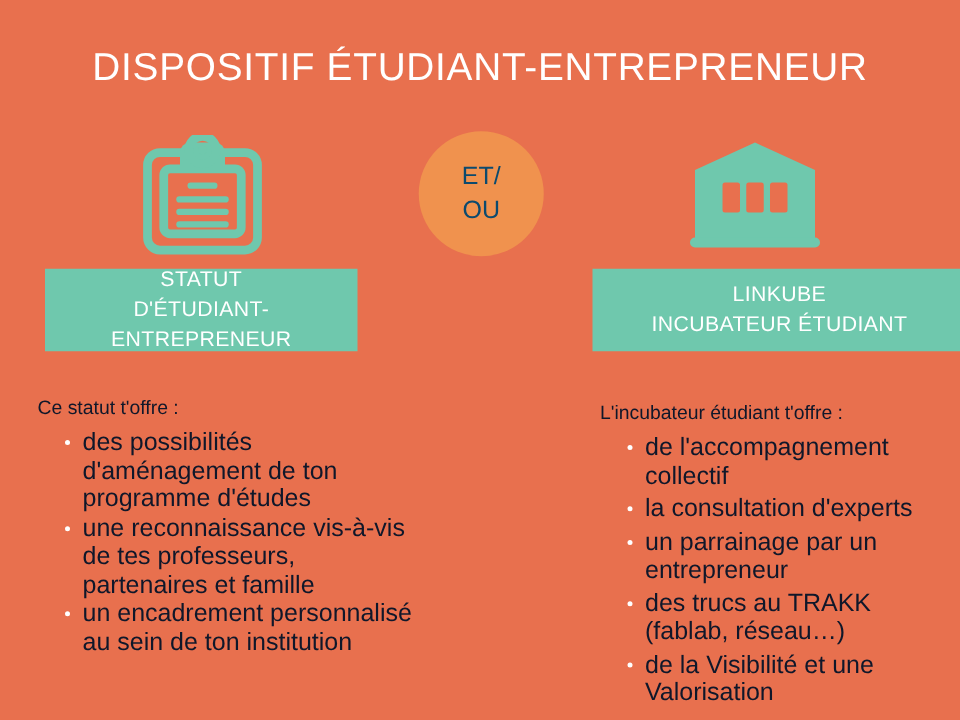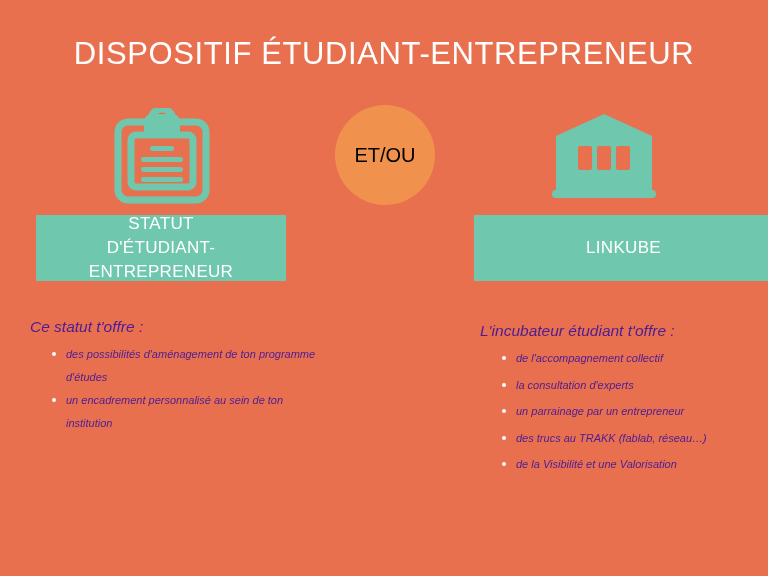--- a/index.html
+++ b/index.html
@@ -39,24 +39,24 @@
   
   .et-ou-circle {
     position: absolute;
     left: 335px;
     top: 105px;
     width: 100px;
     height: 100px;
     border-radius: 50%;
     background: #F0924E;
     display: flex;
-    flex-direction: row;
+    flex-direction: column;
     align-items: center;
     justify-content: center;
-    color: #000000;
+    color: #0c4a6e;
     font-size: 20px;
     line-height: 27px;
   }
 
   
   .icon-wrap {
     position: absolute;
   }
   .icon-clipboard {
     left: 112px;
@@ -94,22 +94,21 @@
   .banner-right {
     left: 474px;
     top: 215px;
     width: 299px;
     height: 66px;
   }
 
   
   .col {
     position: absolute;
-    color: #4c1d95;
-    font-style: italic;
+    color: #0f172a;
   }
   .col-left {
     left: 30px;
     top: 316px;
     width: 300px;
   }
   .col-right {
     left: 480px;
     top: 320px;
     width: 280px;
@@ -118,21 +117,21 @@
     font-size: 15.5px;
     line-height: 22px;
     margin: 0 0 5px 0;
   }
   ul.bullets {
     margin: 0;
     padding: 0 0 0 22px;
     list-style: none;
   }
   ul.bullets li {
-    font-size: 11px;
+    font-size: 20px;
     line-height: 22.5px;
     position: relative;
     padding-left: 14px;
     margin-bottom: 1px;
   }
   ul.bullets li::before {
     content: "";
     position: absolute;
     left: 0;
     top: 9px;
@@ -181,26 +180,28 @@
     </svg>
   </div>
 
   <div class="banner banner-left">
     <span>STATUT</span>
     <span>D'ÉTUDIANT-ENTREPRENEUR</span>
   </div>
 
   <div class="banner banner-right">
     <span>LINKUBE</span>
+    <span>INCUBATEUR ÉTUDIANT</span>
   </div>
 
   <div class="col col-left">
     <p class="intro">Ce statut t'offre :</p>
     <ul class="bullets">
       <li>des possibilités d'aménagement de ton programme d'études</li>
+      <li>une reconnaissance vis-à-vis de tes professeurs, partenaires et famille</li>
       <li>un encadrement personnalisé au sein de ton institution</li>
     </ul>
   </div>
 
   <div class="col col-right">
     <p class="intro">L'incubateur étudiant t'offre :</p>
     <ul class="bullets">
       <li>de l'accompagnement collectif</li>
       <li>la consultation d'experts</li>
       <li>un parrainage par un entrepreneur</li>

